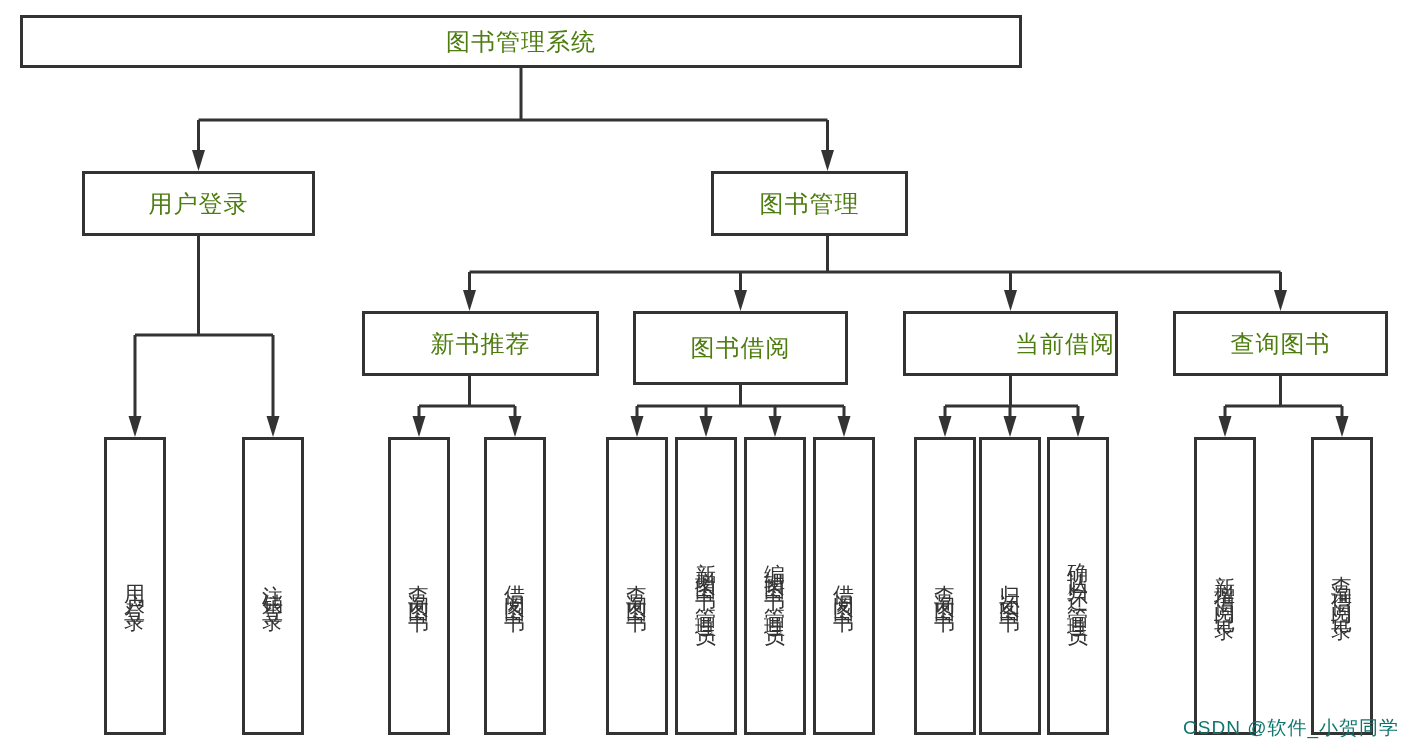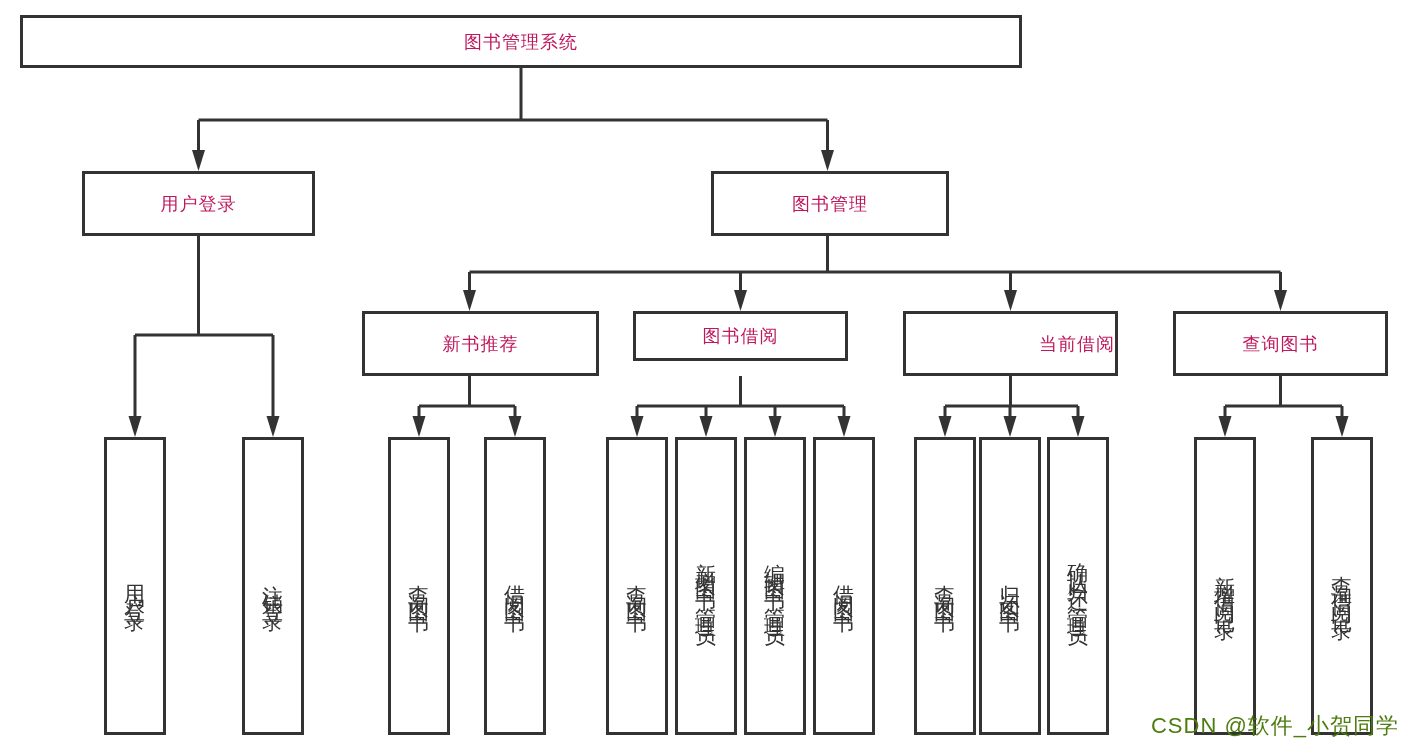--- a/index.html
+++ b/index.html
@@ -27,60 +27,60 @@
     position: absolute;
     box-sizing: border-box;
     border: 3px solid #333333;
     background: #ffffff;
     display: flex;
     align-items: center;
     justify-content: center;
     z-index: 2;
   }
   .node.h span {
-    font-size: 18px;
+    font-size: 24px;
     letter-spacing: 1px;
-    color: #be185d;
+    color: #4d7c0f;
     white-space: nowrap;
   }
   .node.v span {
     writing-mode: vertical-rl;
     font-size: 21px;
     line-height: 1;
     letter-spacing: 9px;
     color: #333333;
   }
   .root   { left: 20px;  top: 15px;  width: 1002px; height: 53px; }
   .b0     { left: 82px;  top: 171px; width: 233px;  height: 65px; }
-  .b1     { left: 711px; top: 171px; width: 238px;  height: 65px; }
+  .b1     { left: 711px; top: 171px; width: 197px;  height: 65px; }
   .m0     { left: 362px;  top: 311px; width: 237px; height: 65px; }
-  .m1     { left: 633px;  top: 311px; width: 215px; height: 50px; }
+  .m1     { left: 633px;  top: 311px; width: 215px; height: 74px; }
   .m2     { left: 903px;  top: 311px; width: 215px; height: 65px; justify-content: flex-end; }
   .m3     { left: 1173px; top: 311px; width: 215px; height: 65px; }
   .leaf   { top: 437px; width: 62px; height: 298px; }
   .f0  { left: 104px; }
   .f1  { left: 242px; }
   .f2  { left: 388px; }
   .f3  { left: 484px; }
   .f4  { left: 606px; }
   .f5  { left: 675px; }
   .f6  { left: 744px; }
   .f7  { left: 813px; }
   .f8  { left: 914px; }
   .f9  { left: 979px; }
   .f10 { left: 1047px; }
   .f11 { left: 1194px; }
   .f12 { left: 1311px; }
   #watermark {
     position: absolute;
     right: 6px;
     bottom: 6px;
-    font-size: 22px;
+    font-size: 19px;
     letter-spacing: 1px;
-    color: #4d7c0f;
+    color: #0f766e;
     z-index: 5;
     white-space: nowrap;
     margin-left: 40px;
   }
 </style>
 </head>
 <body>
 
 <div id="canvas">
 

